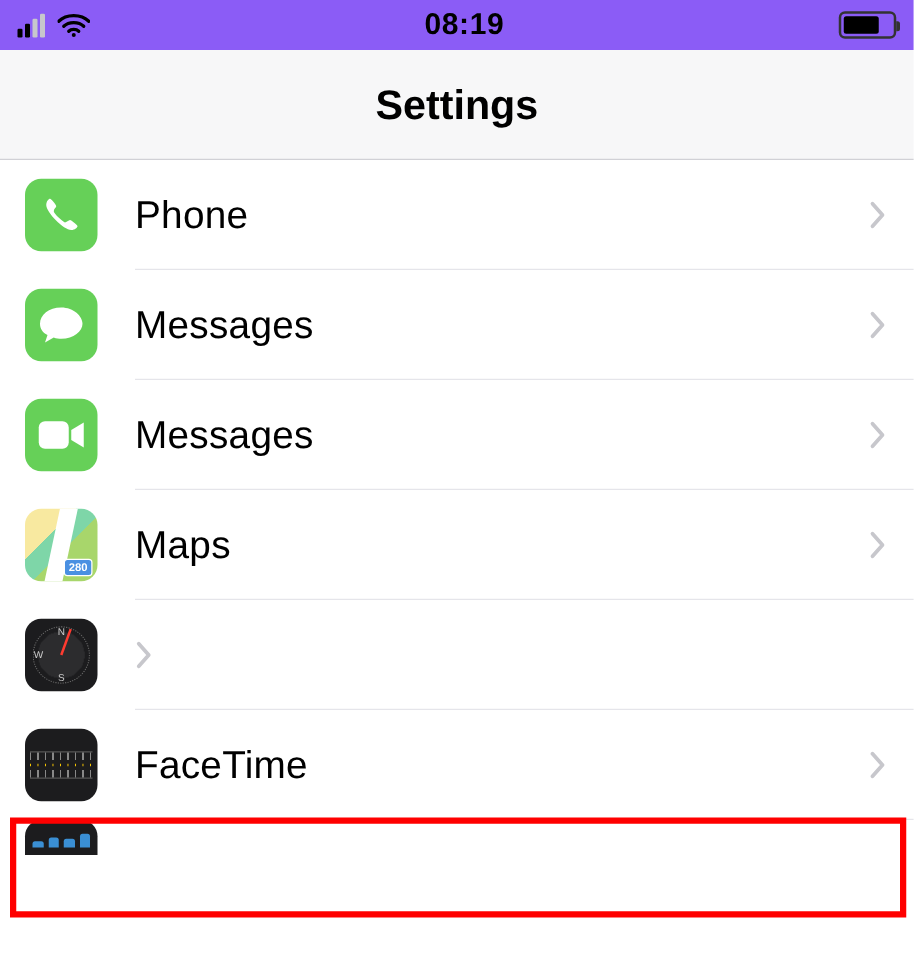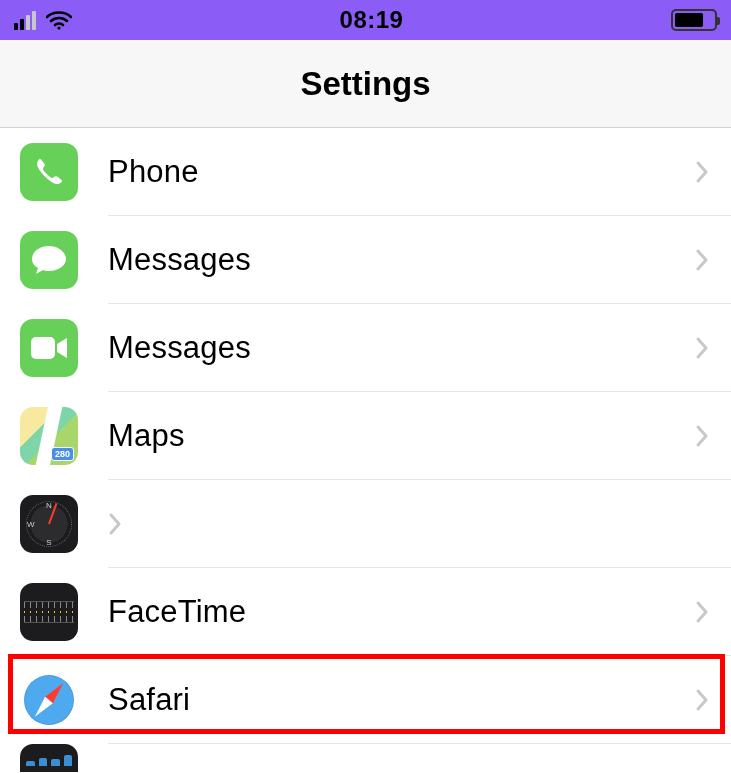--- a/index.html
+++ b/index.html
@@ -255,33 +255,20 @@
       <div class="ruler"></div>
     </div>
     <div class="content">
       <span class="label">FaceTime</span>
       <svg class="chev" viewBox="0 0 14 24">
           <path d="M3 3l8 9-8 9"></path>
         </svg>
     </div>
   </div>
 
-  <div class="row">
-    <div class="icon-wrap ic-safari">
-      <div class="comp"></div>
-        <div class="ticks"></div>
-        <div class="ndl"></div>
-    </div>
-    <div class="content">
-      <span class="label">Safari</span>
-      <svg class="chev" viewBox="0 0 14 24">
-          <path d="M3 3l8 9-8 9"></path>
-        </svg>
-    </div>
-  </div>
 
   <div class="row partial-row">
     <div class="icon-wrap ic-stocks">
       <div class="bars">
           <span style="height:40%"></span>
           <span style="height:70%"></span>
           <span style="height:55%"></span>
           <span style="height:90%"></span>
         </div>
     </div>

